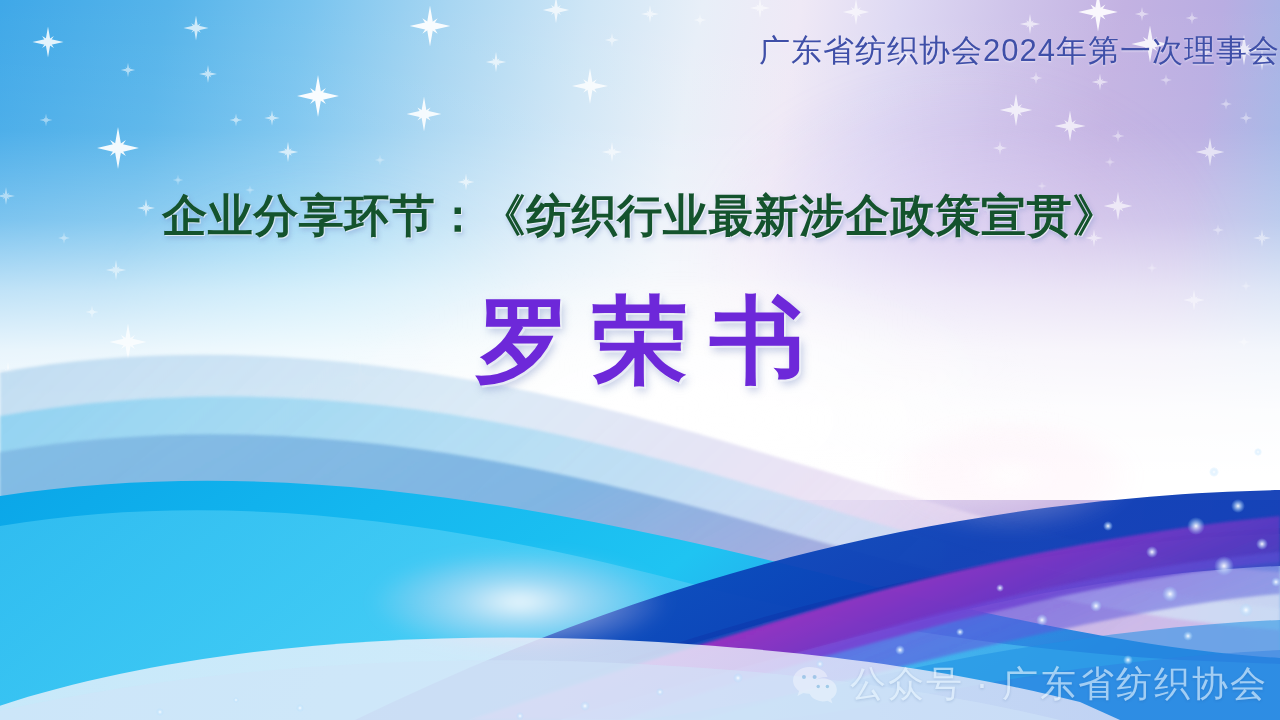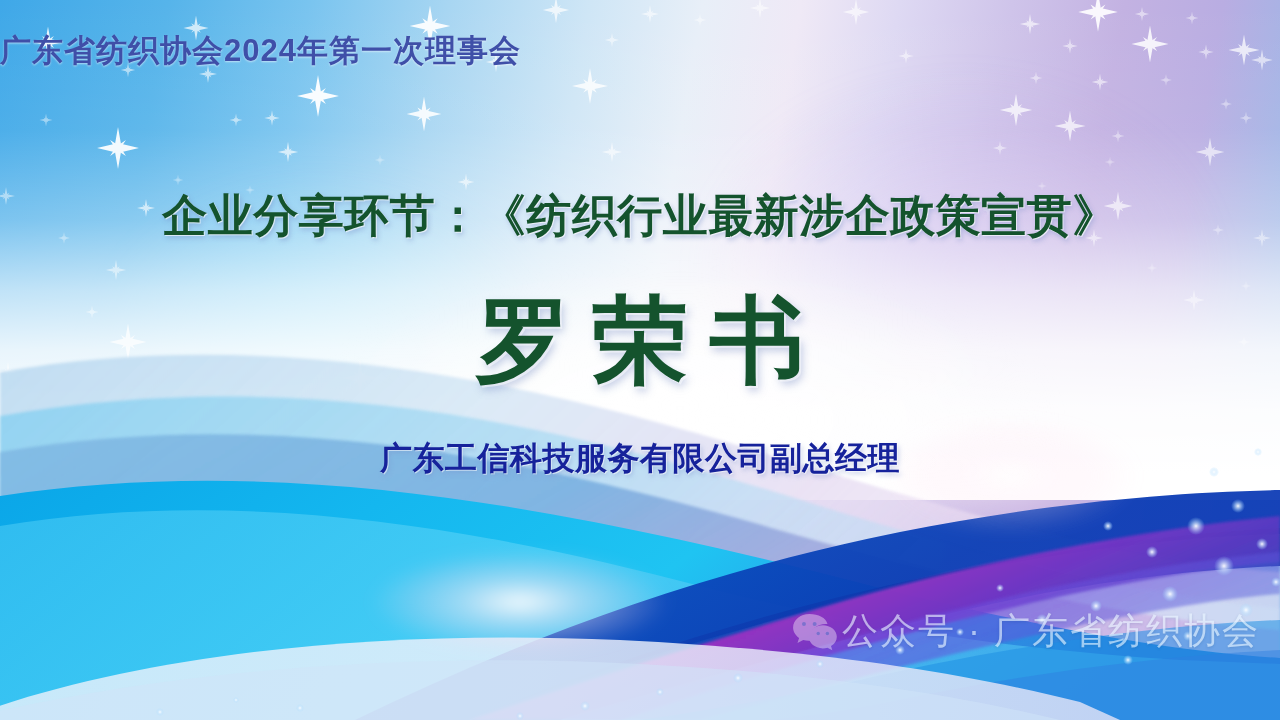--- a/index.html
+++ b/index.html
@@ -67,25 +67,25 @@
   
   .sparkles { position:absolute; inset:0; pointer-events:none; }
 
   
   .waves { position:absolute; left:0; right:0; bottom:0; height:400px; }
 
   
   .header-line {
     position: absolute;
     top: 30px; left: 0; right: 0;
-    text-align: left;
+    text-align: right;
     font-size: 31px;
     letter-spacing: 1px;
     color: #3f4fa8;
-    font-weight: 700;
+    font-weight: 400;
     text-shadow: 0 1px 2px rgba(255,255,255,0.55);
     white-space: nowrap;
   }
   .main-title {
     position: absolute;
     top: 186px; left: 0; right: 0;
     text-align: center;
     font-size: 45px;
     font-weight: 700;
     color: #14532d;
@@ -95,21 +95,21 @@
       1px 1px 0 rgba(255,255,255,0.65),
       2px 3px 5px rgba(120,140,200,0.45);
   }
   .speaker-name {
     position: absolute;
     top: 292px; left: 0; right: 0;
     text-align: center;
     font-size: 95px;
     line-height: 1.02;
     font-weight: 700;
-    color: #14532d;
+    color: #6d28d9;
     letter-spacing: 22px;
     text-indent: 22px;
     white-space: nowrap;
     text-shadow:
       2px 2px 0 rgba(255,255,255,0.5),
       3px 5px 9px rgba(110,130,190,0.42);
   }
   .speaker-title {
     position: absolute;
     top: 437px; left: 0; right: 0;
@@ -121,24 +121,24 @@
     white-space: nowrap;
     text-shadow:
       1px 1px 0 rgba(255,255,255,0.55),
       2px 3px 5px rgba(120,140,200,0.40);
   }
 
   
   .watermark {
     position: absolute;
     left: 792px;
-    top: 607px;
+    top: 660px;
     display: flex;
     align-items: center;
-    gap: 4px;
+    gap: 12px;
     opacity: 0.62;
   }
   .wm-text {
     font-size: 36px;
     color: #eaf6ff;
     letter-spacing: 2px;
     white-space: nowrap;
     font-weight: 400;
     text-shadow: 0 1px 3px rgba(20,60,120,0.30);
   }
@@ -375,21 +375,20 @@
       <circle cx="1258" cy="132" r="4" fill="url(#bokehG)"></circle>
     </g>
   </svg>
 
   <div class="header-line">广东省纺织协会2024年第一次理事会</div>
 
   <div class="main-title">企业分享环节：《纺织行业最新涉企政策宣贯》</div>
 
   <div class="speaker-name">罗荣书</div>
 
-  <div class="speaker-title">广东工信科技服务有限公司副总经理</div>
 
   <div class="watermark">
     <svg class="wechat-icon" viewBox="0 0 48 42">
       <g fill="#ffffff" opacity="0.78">
         <path d="M18.2,2.2 C8.6,2.2 1,8.6 1,16.4 c0,4.4 2.5,8.3 6.3,10.9 l-1.7,5.2 6.0,-3.1
                  c1.9,0.5 3.9,0.8 6.0,0.8 0.6,0 1.1,0 1.7,-0.1 -0.4,-1.2 -0.6,-2.4 -0.6,-3.7
                  0,-7.6 7.5,-13.8 16.7,-13.8 0.6,0 1.1,0 1.7,0.1 C35.5,6.1 27.6,2.2 18.2,2.2 Z"></path>
         <path d="M46.9,26.1 C46.9,19.4 40.3,14 32.2,14 c-8.1,0 -14.7,5.4 -14.7,12.1
                  0,6.7 6.6,12.1 14.7,12.1 1.7,0 3.4,-0.2 4.9,-0.7 l5.1,2.7 -1.4,-4.4
                  C44.7,33.6 46.9,30.1 46.9,26.1 Z"></path>

